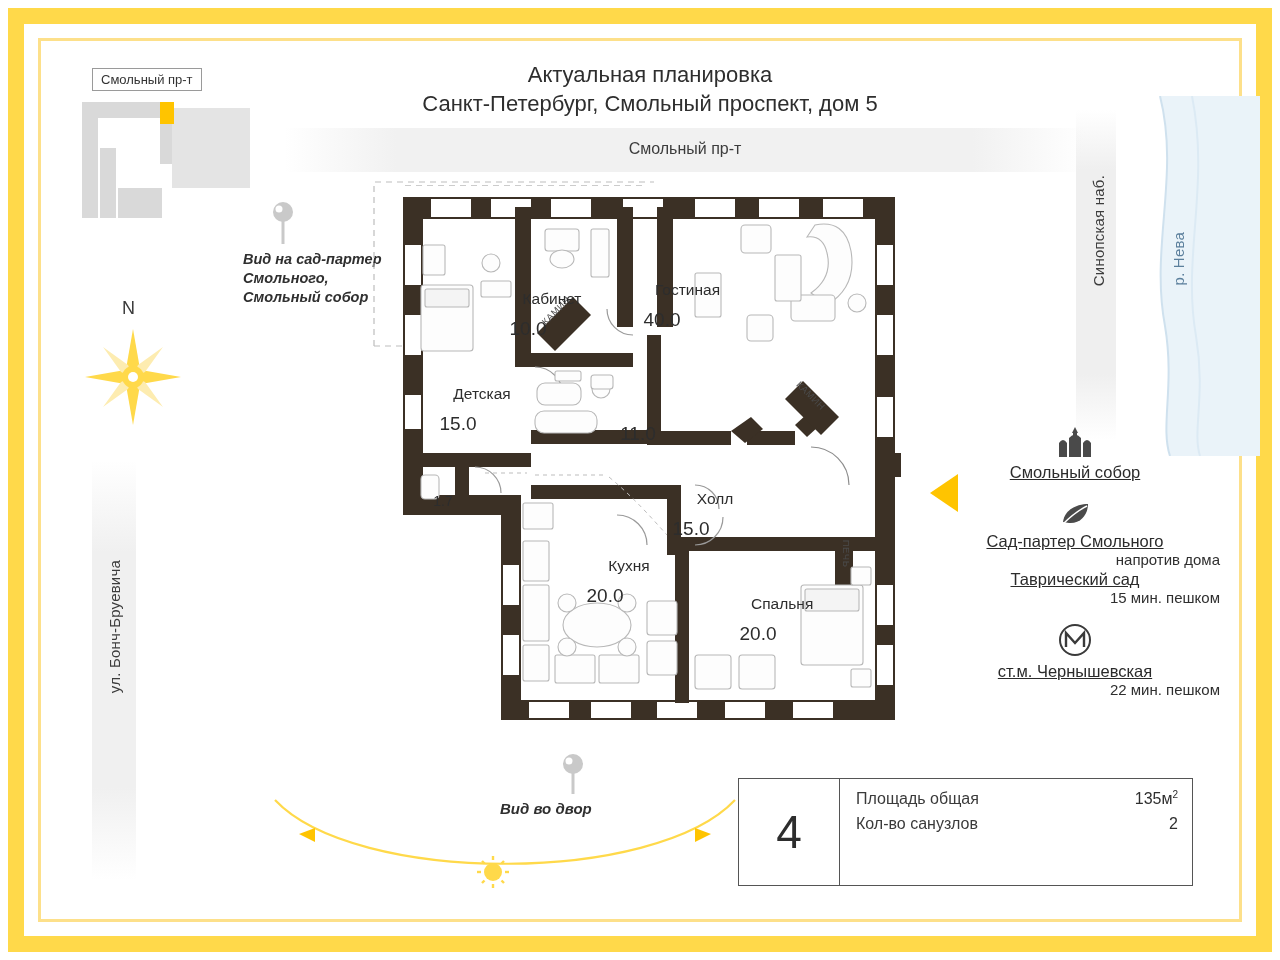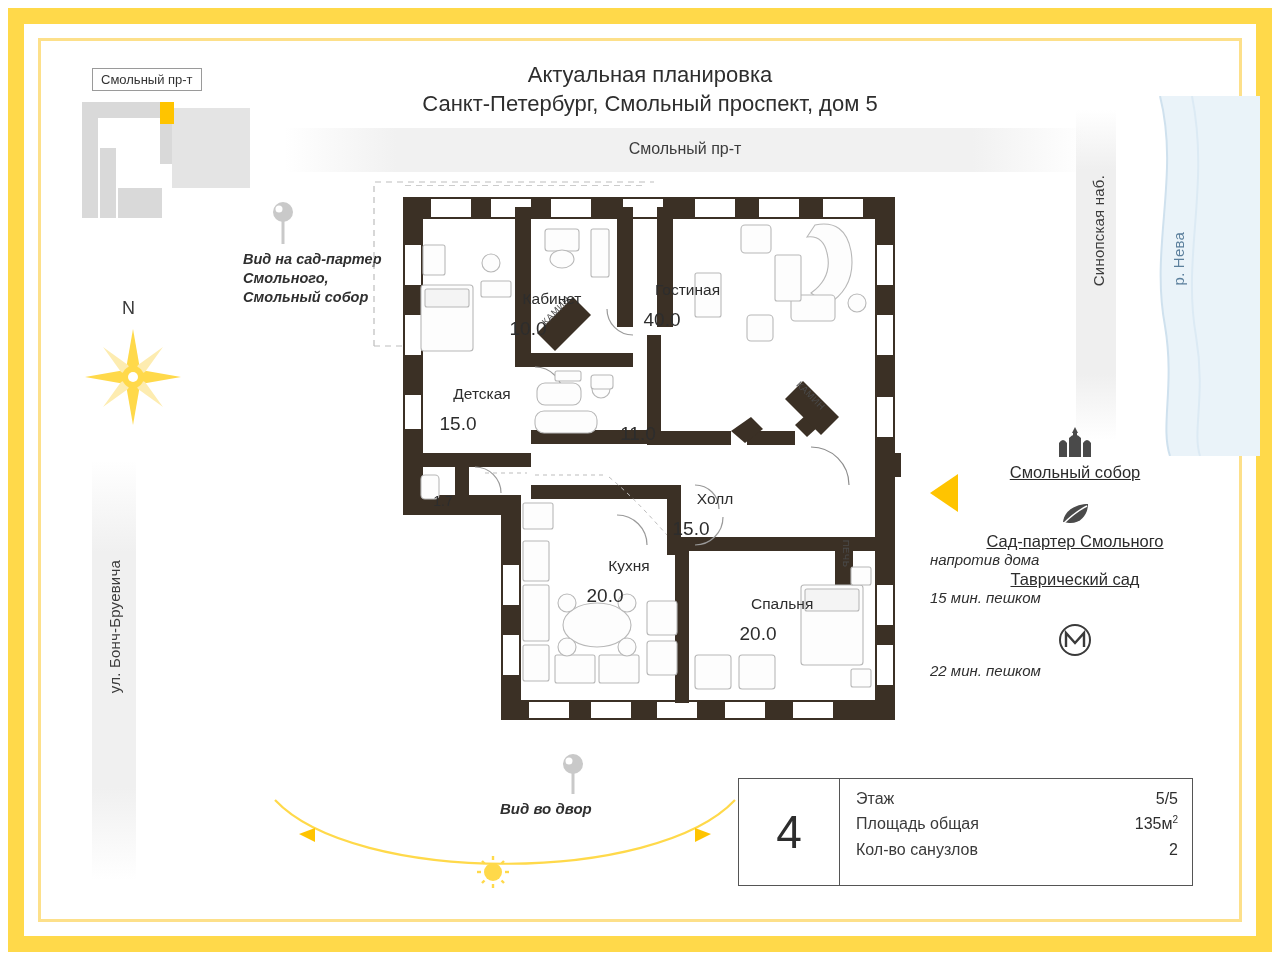--- a/index.html
+++ b/index.html
@@ -105,21 +105,21 @@
 
   
   .legend { left: 930px; top: 425px; width: 290px; }
   .legend-row { margin-bottom: 2px; }
   .legend-title {
     font-size: 16.5px; color: #2b2b2b;
     text-decoration: underline;
     text-align: center;
   }
   .legend-sub {
-    font-size: 15px; font-style: italic; color: #2f2f2f; text-align: left;
+    font-size: 15px; color: #2f2f2f; text-align: right;
   }
   .legend-icon { text-align: center; }
 
   
   .info-box {
     left: 738px; top: 778px; width: 455px; height: 108px;
     border: 1.5px solid #555;
     box-sizing: border-box;
     display: flex;
     background: #fff;
@@ -291,31 +291,28 @@
       <div class="legend-sub">15 мин. пешком</div>
     </div>
 
     <div class="legend-row" style="margin-top:16px;">
       <div class="legend-icon">
         <svg width="44" height="36" viewBox="0 0 44 36">
           <circle cx="22" cy="18" r="15" fill="none" stroke="#3a3a3a" stroke-width="2"></circle>
           <path d="M13,25 L13,11 L22,21 L31,11 L31,25" fill="none" stroke="#3a3a3a" stroke-width="2.4"></path>
         </svg>
       </div>
+      <div class="legend-title">ст.м. Чернышевская</div>
       <div class="legend-sub">22 мин. пешком</div>
     </div>
   </div>
 
   <div class="abs info-box">
     <div class="info-floor">4</div>
     <div class="info-rows">
-      <div class="info-row">
-        <span class="l">Этаж</span>
-        <span class="v">5/5</span>
-      </div>
       <div class="info-row">
         <span class="l">Площадь общая</span>
         <span class="v">135м<sup>2</sup></span>
       </div>
       <div class="info-row">
         <span class="l">Кол-во санузлов</span>
         <span class="v">2</span>
       </div>
     </div>
   </div>

